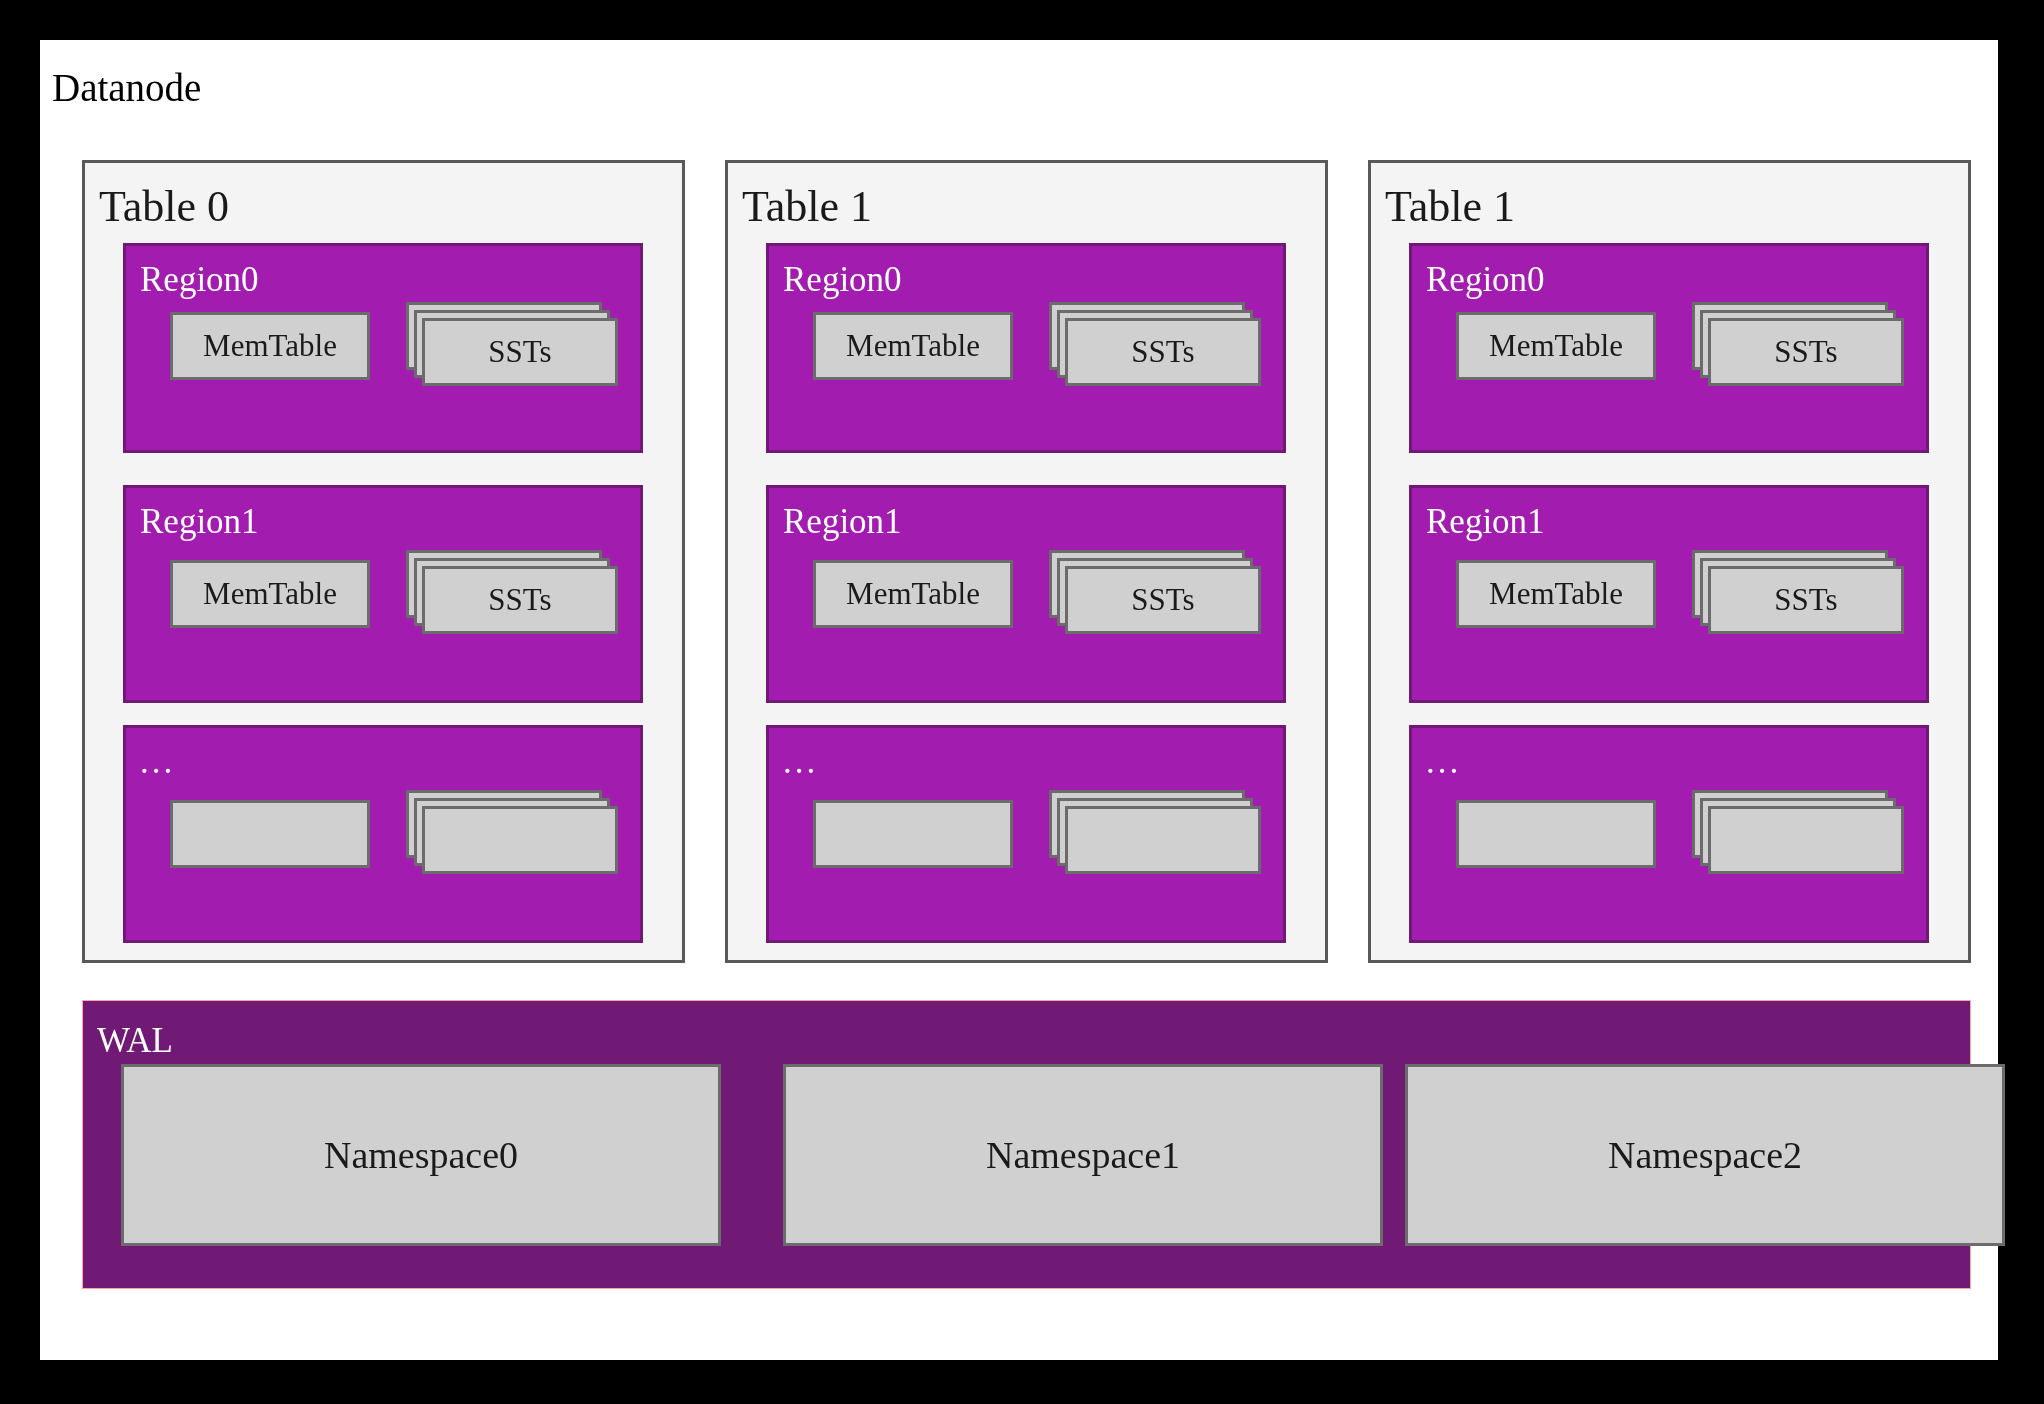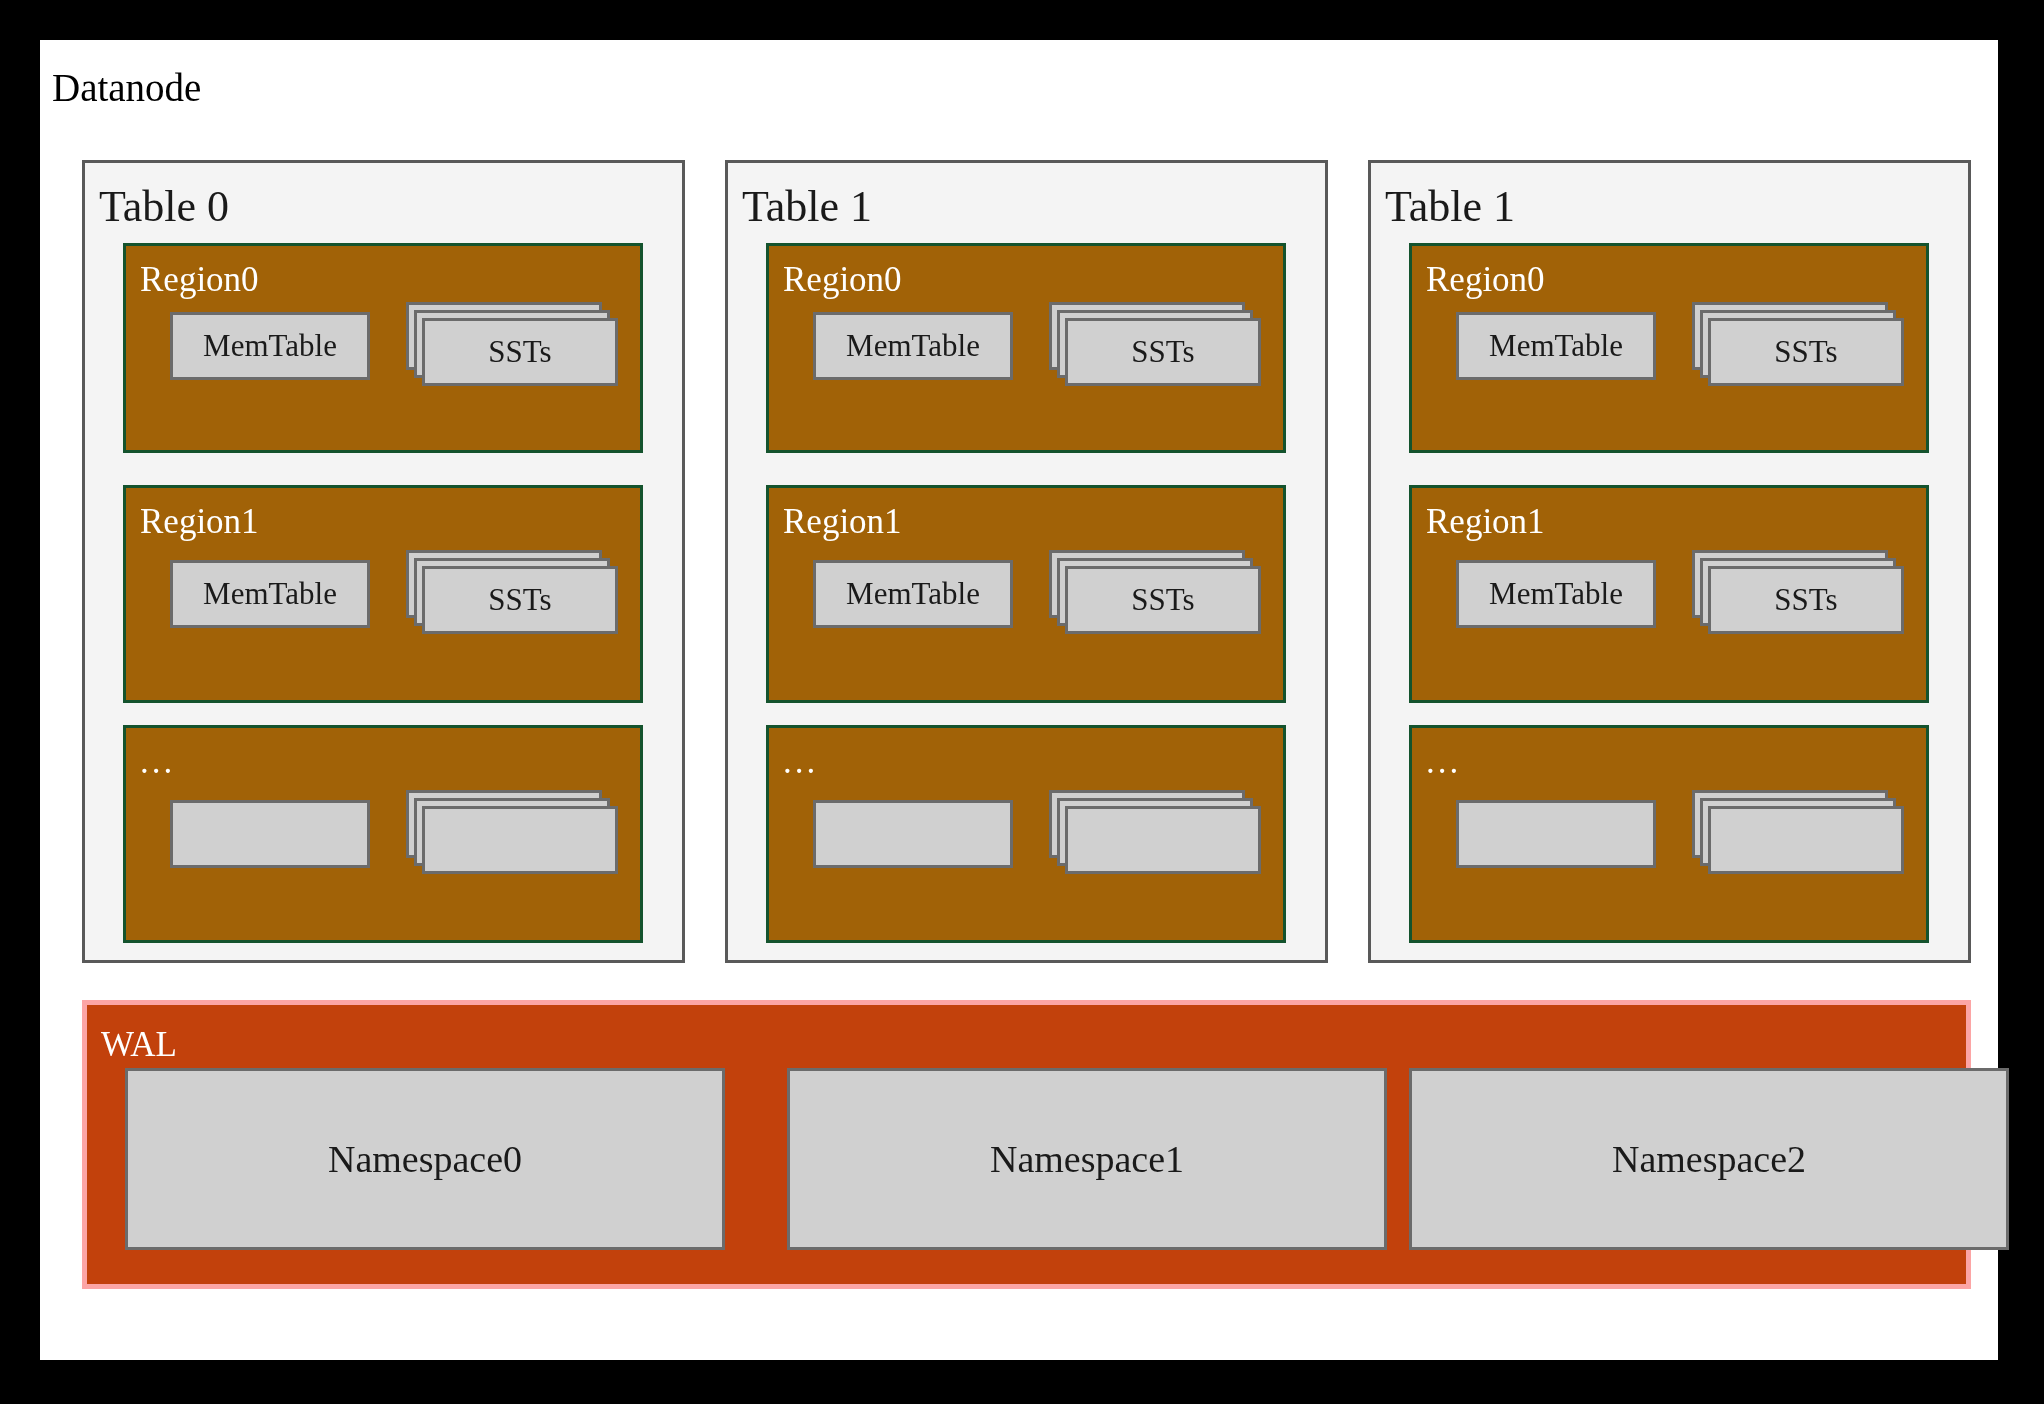--- a/index.html
+++ b/index.html
@@ -56,22 +56,22 @@
     font-size: 44px;
     line-height: 1;
     color: #1a1a1a;
     white-space: nowrap;
   }
   
   .region-box {
     position: absolute;
     left: 38px;
     width: 520px;
-    background: #a16207;
-    border: 3px solid #14532d;
+    background: #a21caf;
+    border: 3px solid #701a75;
     box-sizing: border-box;
   }
   .region-box.r0 { top: 80px;  height: 210px; }
   .region-box.r1 { top: 322px; height: 218px; }
   .region-box.r2 { top: 562px; height: 218px; }
 
   .region-title {
     position: absolute;
     left: 14px;
     top: 16px;
@@ -133,22 +133,22 @@
     color: #1a1a1a;
     white-space: nowrap;
   }
   
   #wal-panel {
     position: absolute;
     left: 42px;
     top: 960px;
     width: 1889px;
     height: 289px;
-    background: #c2410c;
-    border: 5px solid #fca5a5;
+    background: #701a75;
+    border: 1px solid #fca5a5;
     box-sizing: border-box;
   }
   #wal-title {
     position: absolute;
     left: 14px;
     top: 22px;
     font-size: 35px;
     line-height: 1;
     color: #ffffff;
     white-space: nowrap;

